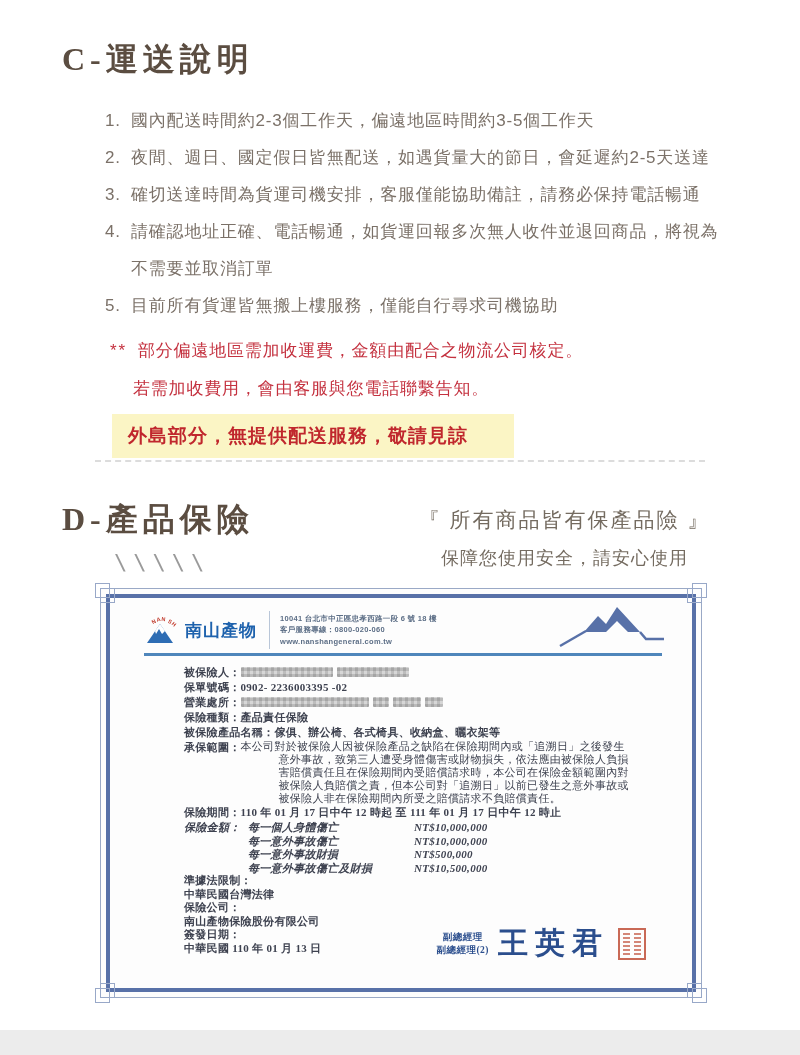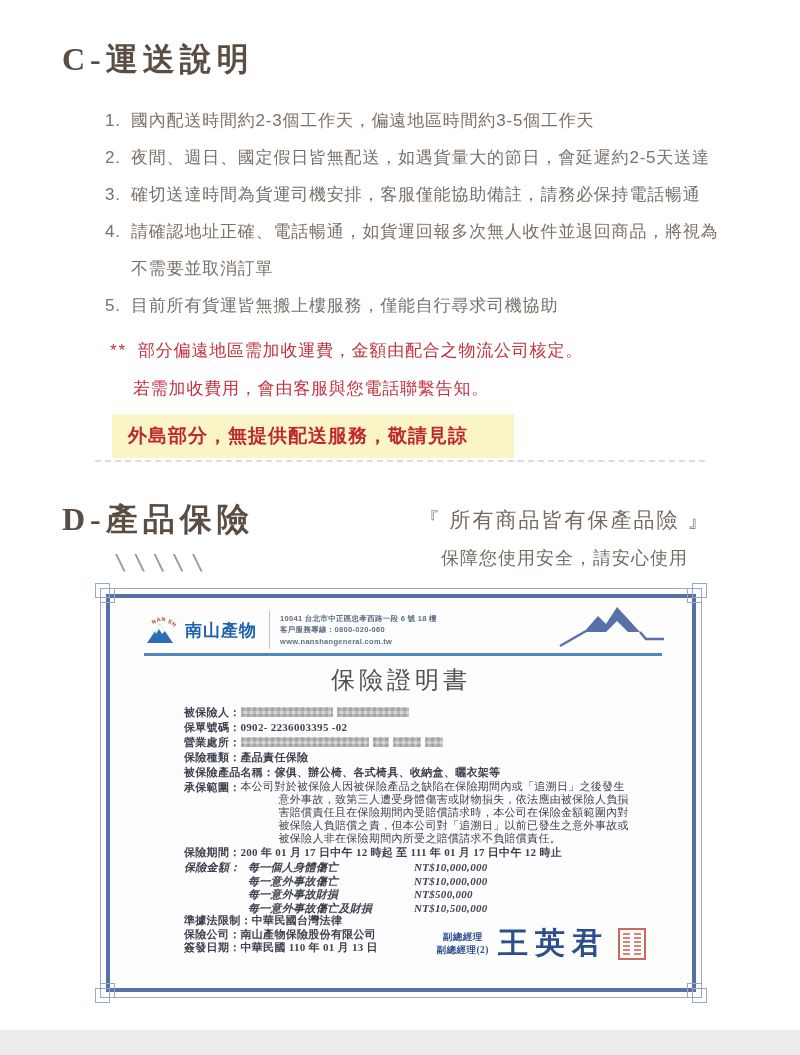--- a/index.html
+++ b/index.html
@@ -58,21 +58,21 @@
   .cert-title{margin:8px 0 0 0;text-align:center;font-family:"Liberation Serif","DejaVu Serif",serif;
               font-size:24px;font-weight:500;color:#4f4f52;letter-spacing:4px;}
   .cert-body{margin:9px 0 0 66px;width:448px;font-family:"Liberation Serif","DejaVu Serif",serif;
              font-size:11px;color:#3e4250;font-weight:bold;letter-spacing:0.3px;}
   .row{display:flex;line-height:15px;}
   .lb{white-space:nowrap;}
   .scope-text{font-weight:normal;line-height:13px;padding-left:38px;text-indent:-38px;}
   .amt-row{display:flex;line-height:12.5px;margin-top:1px;font-style:italic;}
   .lbl-col{width:64px;flex:0 0 64px;}
   .amt-item{width:166px;flex:0 0 166px;}
-  .tail{line-height:13.5px;}
+  .tail{line-height:13.5px;flex-direction:column;}
   .redact{display:inline-block;height:10px;margin:2px 4px 0 0;vertical-align:middle;border-radius:1px;
     background-image:repeating-linear-gradient(90deg,#bfbfbf 0 3px,#e0e0e0 3px 6px),
                      repeating-linear-gradient(0deg,#c8c8c8 0 3px,#ededed 3px 6px);
     background-blend-mode:multiply;opacity:0.85;}
   .rw1{width:92px;} .rw2{width:72px;} .rw3{width:128px;} .rw4{width:16px;} .rw5{width:28px;} .rw6{width:18px;}
 
   .signature{position:absolute;right:38px;bottom:20px;display:flex;align-items:center;gap:9px;}
   .sig-dept{font-family:"Liberation Serif",serif;font-size:9.5px;font-weight:bold;
             color:#2c4f8e;line-height:1.35;text-align:center;letter-spacing:0.5px;}
   .sig-name{font-family:"Liberation Serif","DejaVu Serif",serif;font-size:30px;font-weight:bold;
@@ -166,21 +166,20 @@
           <div>www.nanshangeneral.com.tw</div>
         </div>
         <svg class="motif" width="110" height="48" viewBox="0 0 110 48">
           <polyline points="2,44 28,29" fill="none" stroke="#5871a8" stroke-width="2.5"></polyline>
           <polygon points="26,30 40,14 48,22 59,5 82,30 70,30 59,19 48,30" fill="#5871a8"></polygon>
           <polyline points="82,30 88,37 106,37" fill="none" stroke="#5871a8" stroke-width="2.5"></polyline>
         </svg>
       </div>
       <div class="rule"></div>
 
-      <h3 class="cert-title">保險證明書</h3>
 
       <div class="cert-body">
         <div class="row">
           <span class="lb">被保險人：</span>
           <span class="redact rw1"></span>
           <span class="redact rw2"></span>
         </div>
         <div class="row">
           <span class="lb">保單號碼：</span>
           <span>0902- 2236003395 -02</span>
@@ -199,21 +198,21 @@
         <div class="row">
           <span class="lb">被保險產品名稱：</span>
           <span>傢俱、辦公椅、各式椅具、收納盒、曬衣架等</span>
         </div>
         <div class="row">
           <span class="lb">承保範圍：</span>
           <span class="scope-text">本公司對於被保險人因被保險產品之缺陷在保險期間內或「追溯日」之後發生意外事故，致第三人遭受身體傷害或財物損失，依法應由被保險人負損害賠償責任且在保險期間內受賠償請求時，本公司在保險金額範圍內對被保險人負賠償之責，但本公司對「追溯日」以前已發生之意外事故或被保險人非在保險期間內所受之賠償請求不負賠償責任。</span>
         </div>
         <div class="row">
           <span class="lb">保險期間：</span>
-          <span>200 年 01 月 17 日中午 12 時起  至 111 年 01 月 17 日中午 12 時止</span>
+          <span>110 年 01 月 17 日中午 12 時起  至 111 年 01 月 17 日中午 12 時止</span>
         </div>
 
         <div class="amt-row">
           <span class="lbl-col">保險金額：</span>
           <span class="amt-item">每一個人身體傷亡</span>
           <span class="amt-val">NT$10,000,000</span>
         </div>
         <div class="amt-row">
           <span class="lbl-col"></span>
           <span class="amt-item">每一意外事故傷亡</span>

